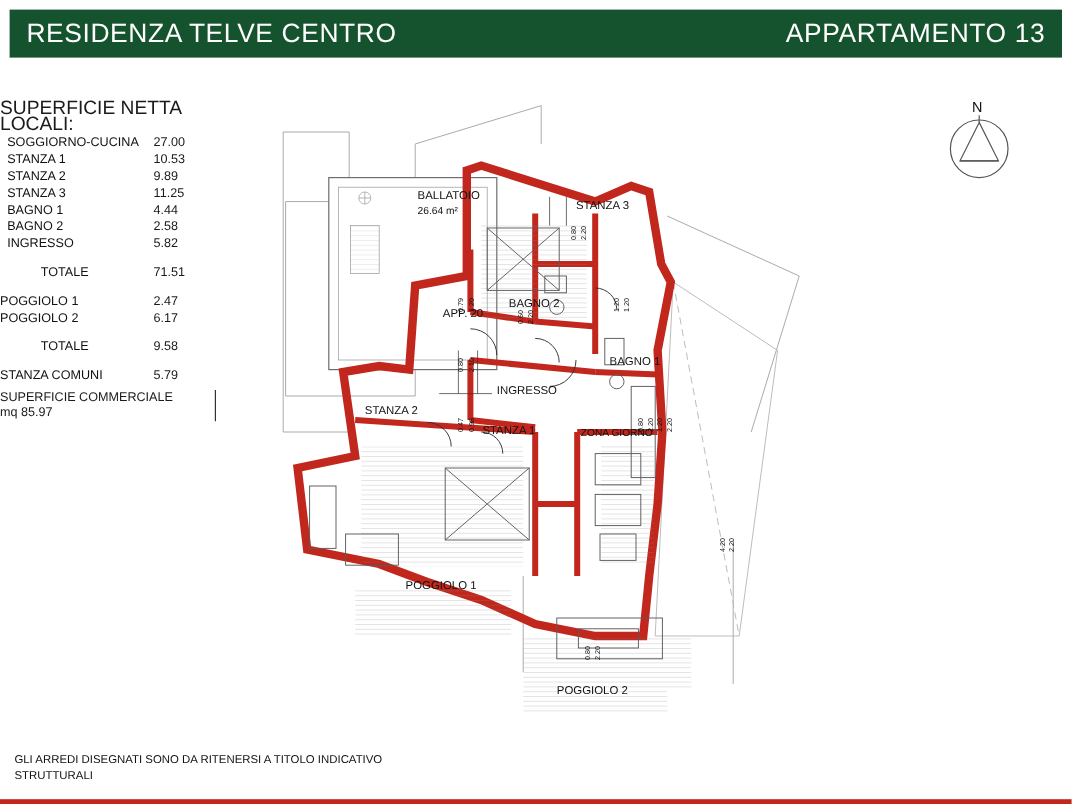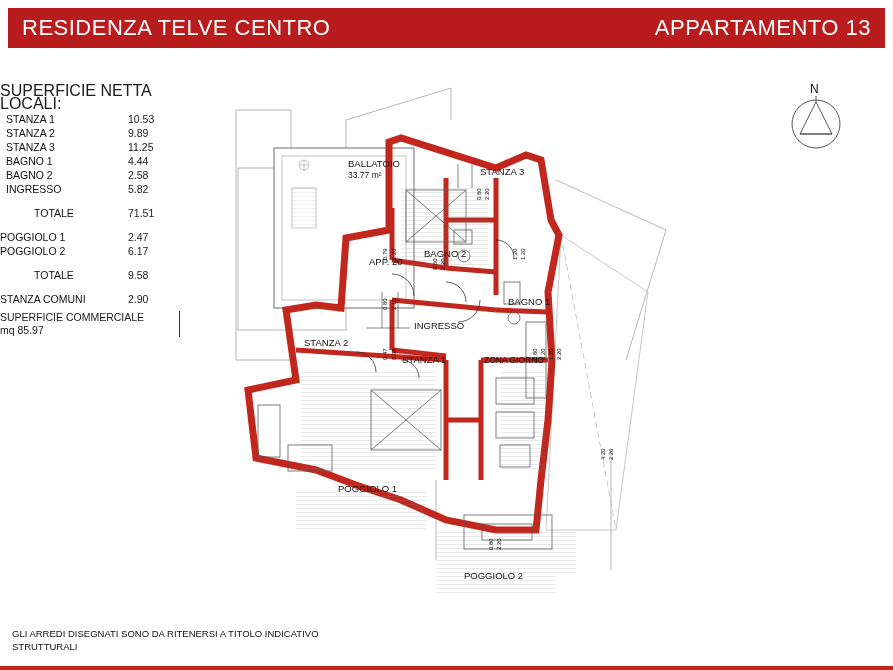--- a/index.html
+++ b/index.html
@@ -5,21 +5,21 @@
   html,body{margin:0;padding:0;}
   body{
     width:893px;height:670px;
     background:#ffffff;
     font-family:"Liberation Sans", sans-serif;
     position:relative;
     overflow:hidden;
   }
   .header{
     position:absolute;left:8px;top:8px;width:877px;height:40px;
-    background:#b91c1c;
+    background:#14532d;
     display:flex;align-items:center;justify-content:space-between;
   }
   .header .h-left{
     color:#ffffff;font-size:22px;letter-spacing:.5px;padding-left:14px;font-weight:400;
   }
   .header .h-right{
     color:#ffffff;font-size:22px;letter-spacing:.5px;padding-right:14px;font-weight:400;
   }
   
   .legend{
@@ -59,20 +59,24 @@
 
 <div class="header">
   <div class="h-left">RESIDENZA TELVE CENTRO</div>
   <div class="h-right">APPARTAMENTO 13</div>
 </div>
 
 <div class="legend">
   <div class="title">SUPERFICIE NETTA LOCALI:</div>
   <table>
     <tbody>
+        <tr>
+      <td class="lbl">SOGGIORNO-CUCINA</td>
+      <td class="val">27.00</td>
+    </tr>
     <tr>
       <td class="lbl">STANZA 1</td>
       <td class="val">10.53</td>
     </tr>
     <tr>
       <td class="lbl">STANZA 2</td>
       <td class="val">9.89</td>
     </tr>
     <tr>
       <td class="lbl">STANZA 3</td>
@@ -113,21 +117,21 @@
         </tr>
     <tr class="tot">
       <td class="lbl">TOTALE</td>
       <td class="val">9.58</td>
     </tr>
     <tr class="spacer">
           <td colspan="2"></td>
         </tr>
     <tr>
       <td class="lbl" style="padding-left:0">STANZA COMUNI</td>
-      <td class="val">2.90</td>
+      <td class="val">5.79</td>
     </tr>
   </tbody>
     </table>
   <div class="commerciale">SUPERFICIE COMMERCIALE mq 85.97</div>
 </div>
 
 <div class="compass">
   <div class="n">N</div>
   <svg width="62" height="70">
     <circle cx="30" cy="42" r="24" fill="none" stroke="#555" stroke-width="1"></circle>
@@ -249,21 +253,21 @@
     <g stroke="#333" stroke-width="0.6">
       <path d="M186 232 L186 268"></path>
       <path d="M202 232 L202 268"></path>
       <path d="M170 268 L214 268"></path>
       <path d="M262 104 L262 128"></path>
       <path d="M276 104 L276 128"></path>
     </g>
   </svg>
 
   <div class="lbl big" style="left:152px;top:98px;">BALLATOIO</div>
-  <div class="lbl" style="left:152px;top:110px;">33.77 m²</div>
+  <div class="lbl" style="left:152px;top:110px;">26.64 m²</div>
 
   <div class="lbl big" style="left:284px;top:106px;">STANZA 3</div>
   <div class="lbl big" style="left:228px;top:188px;">BAGNO 2</div>
   <div class="lbl big" style="left:312px;top:236px;">BAGNO 1</div>
   <div class="lbl big" style="left:218px;top:260px;">INGRESSO</div>
   <div class="lbl big" style="left:108px;top:277px;">STANZA 2</div>
   <div class="lbl big" style="left:206px;top:294px;">STANZA 1</div>
   <div class="lbl" style="left:288px;top:295px;">ZONA GIORNO</div>
   <div class="lbl big" style="left:142px;top:423px;">POGGIOLO 1</div>
   <div class="lbl big" style="left:268px;top:510px;">POGGIOLO 2</div>

